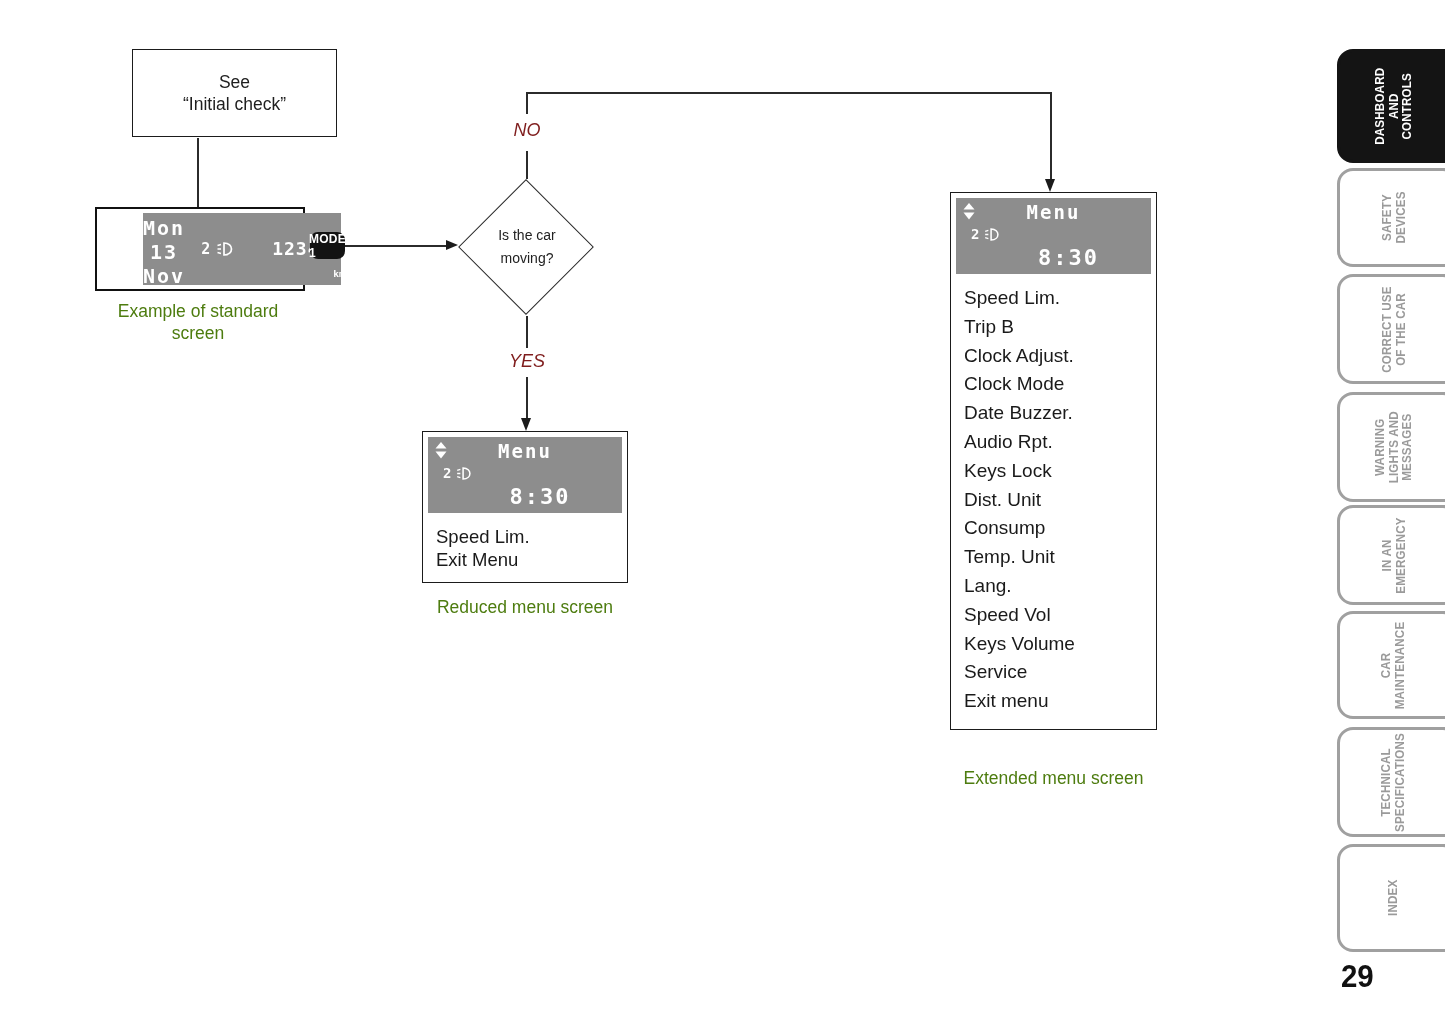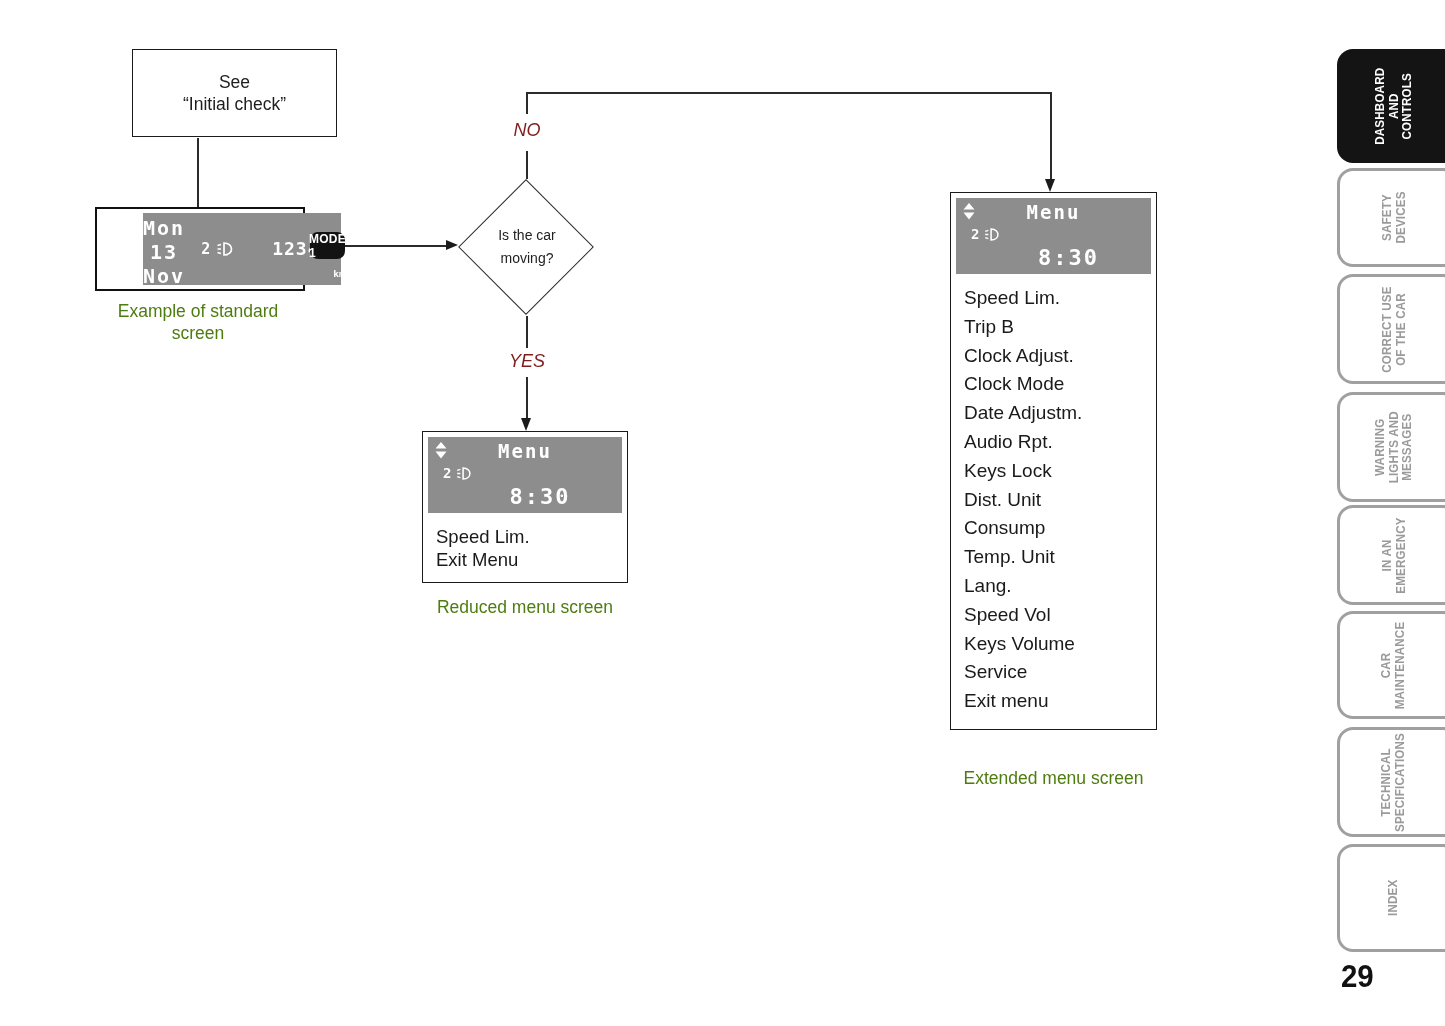--- a/index.html
+++ b/index.html
@@ -194,21 +194,21 @@
         <path d="M7 2.5 L3.5 3.5 M7 7 L3.5 7 M7 11.5 L3.5 10.5" stroke="#fff" stroke-width="1.5" fill="none"></path>
       </svg>
     </div>
     <div class="mh-r3">8:30</div>
   </div>
   <div class="extended-items">
       <div>Speed Lim.</div>
       <div>Trip B</div>
       <div>Clock Adjust.</div>
       <div>Clock Mode</div>
-      <div>Date Adjustm.</div>
+      <div>Date Buzzer.</div>
       <div>Audio Rpt.</div>
       <div>Keys Lock</div>
       <div>Dist. Unit</div>
       <div>Consump</div>
       <div>Temp. Unit</div>
       <div>Lang.</div>
       <div>Speed Vol</div>
       <div>Keys Volume</div>
       <div>Service</div>
       <div>Exit menu</div>

